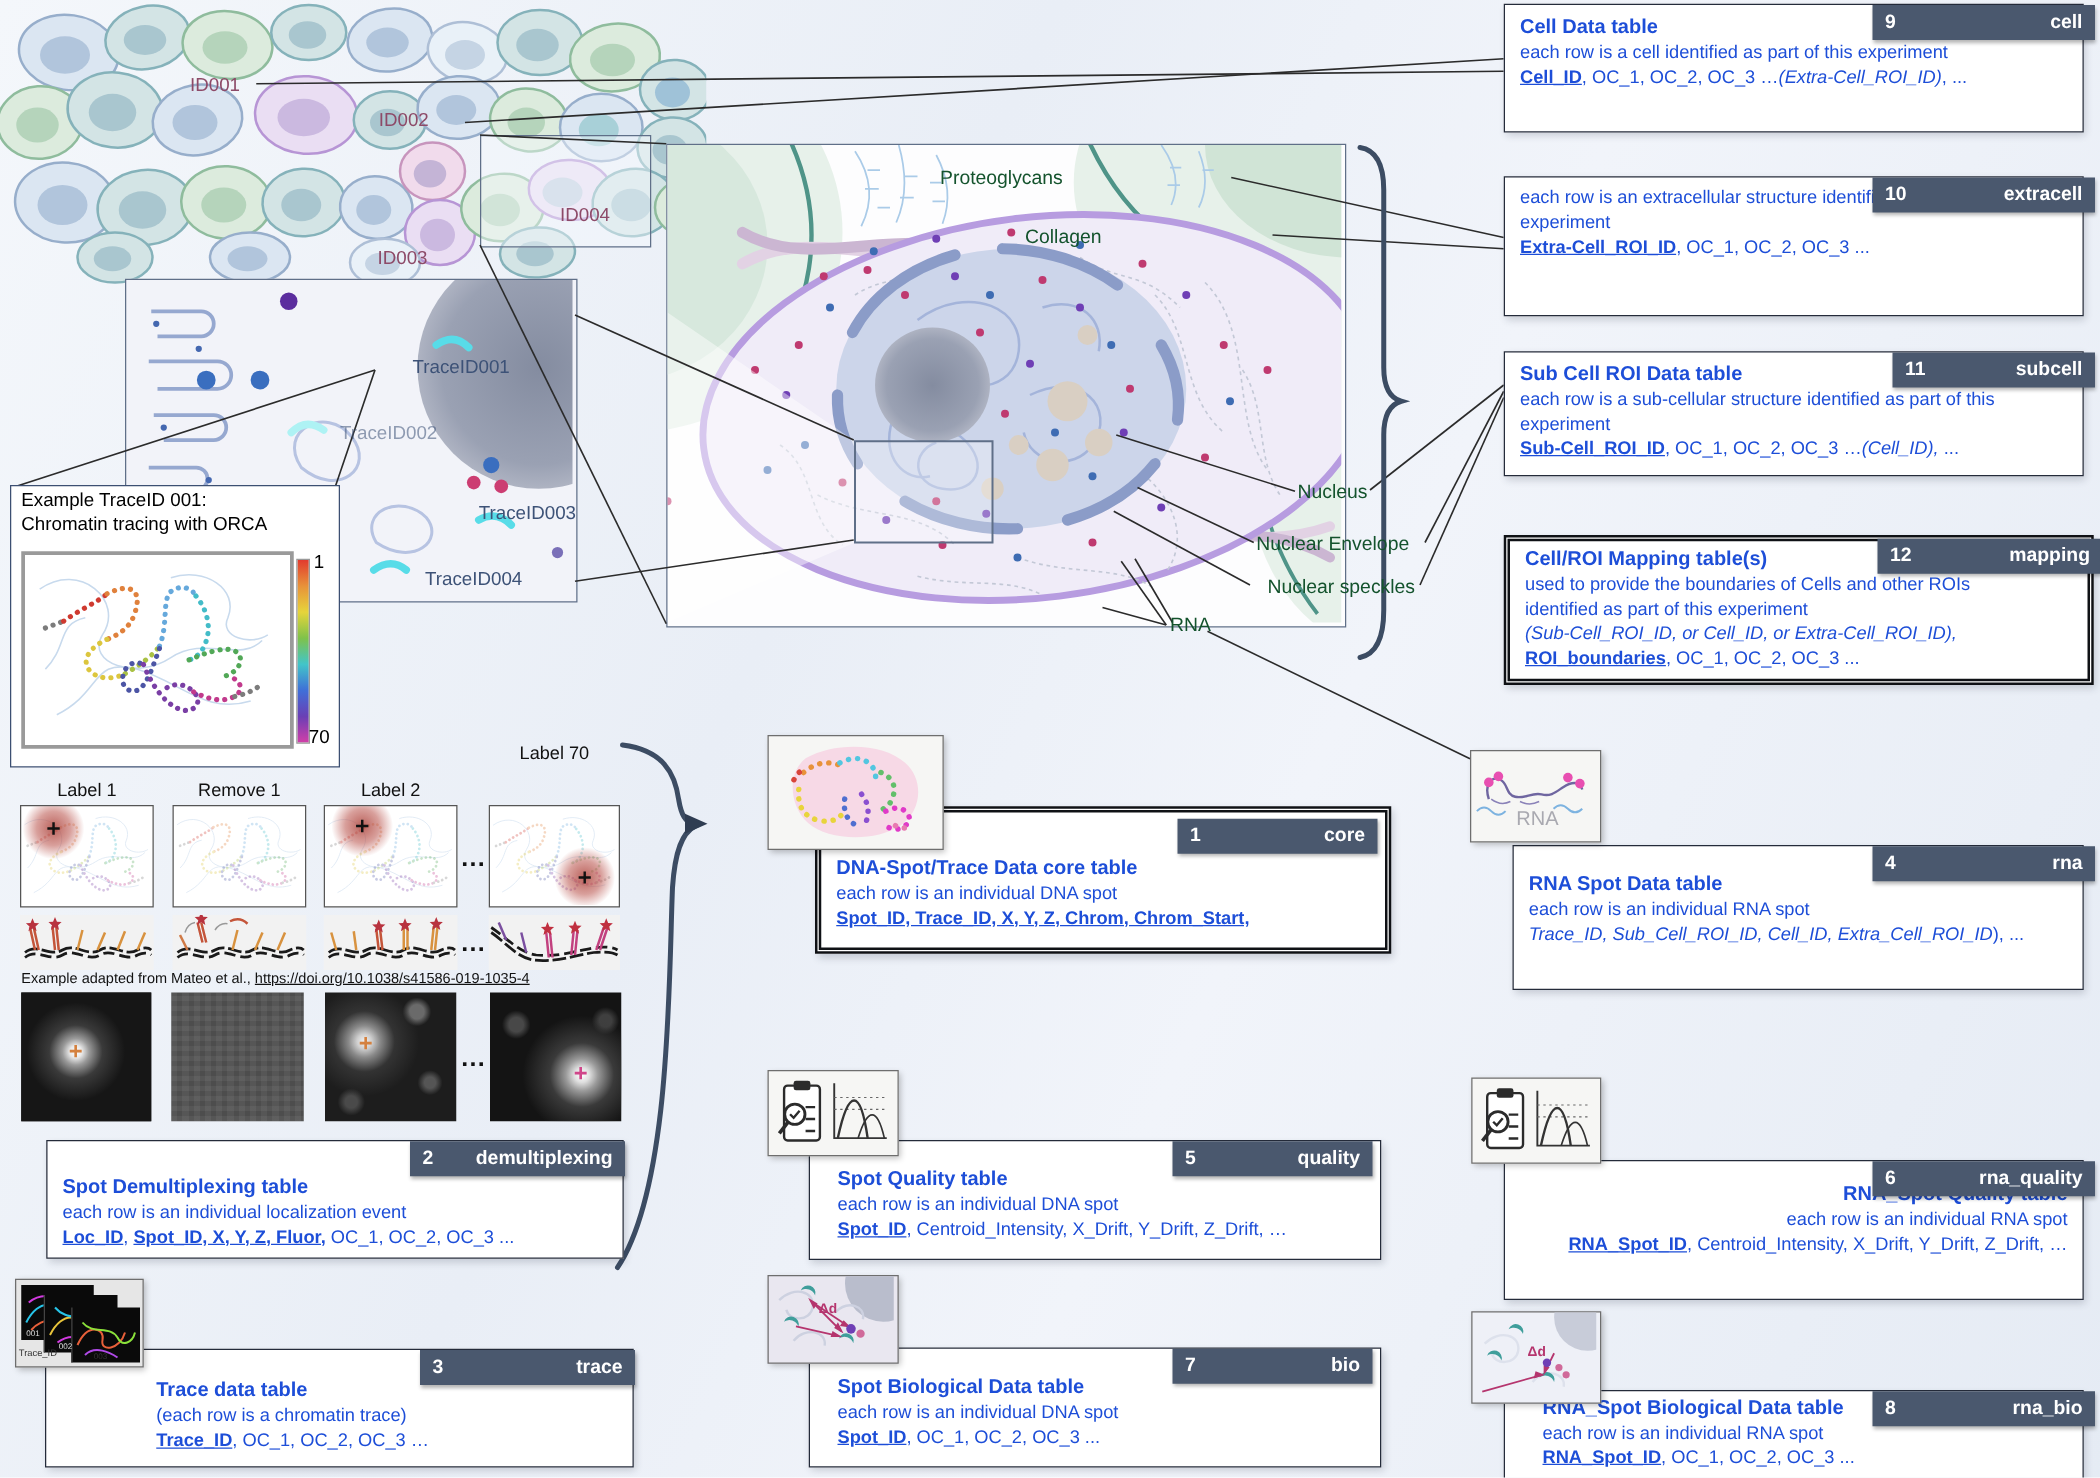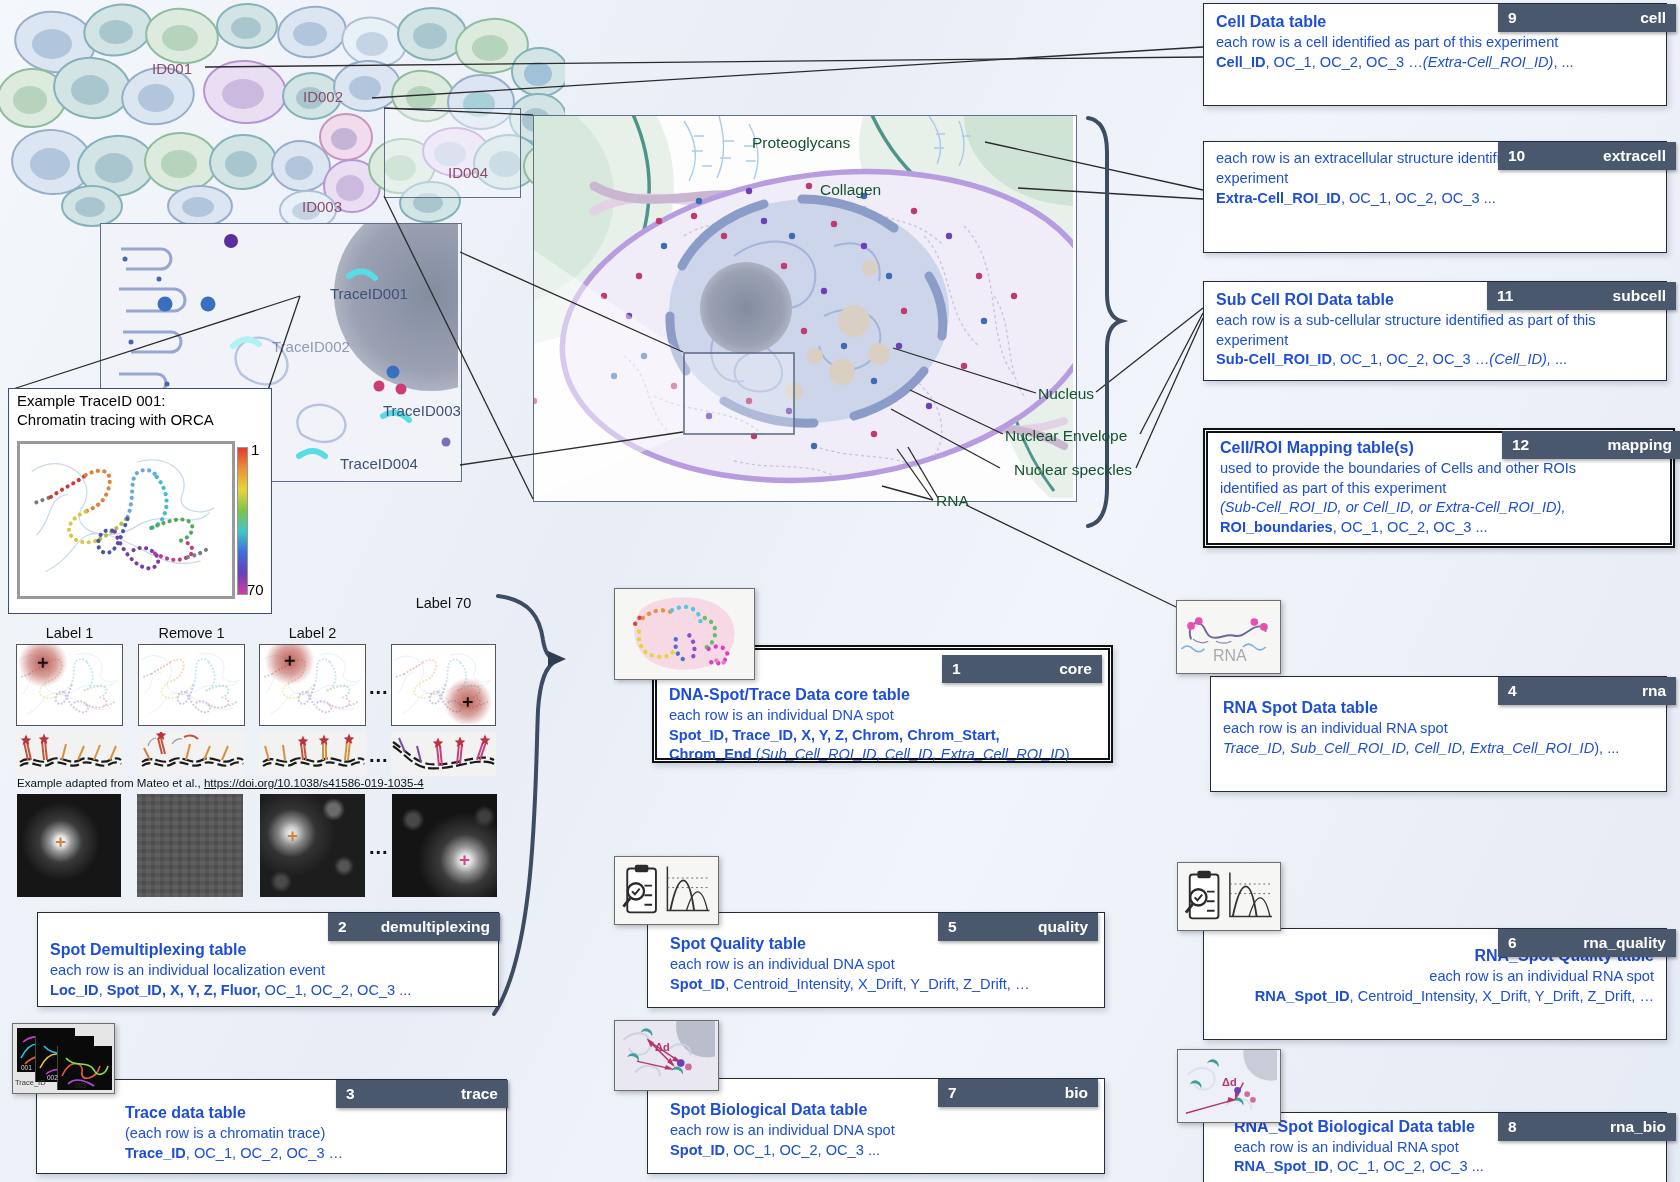--- a/index.html
+++ b/index.html
@@ -10,21 +10,21 @@
   .illus{z-index:1;}
   #connectors{position:absolute;left:0;top:0;z-index:2;pointer-events:none;}
   .tbox{position:absolute;background:#fff;border:1.6px solid #242b3a;z-index:3;
         box-shadow:2px 3px 6px rgba(40,50,70,.20);}
   .tbox.dbl{border:5px double #0f1115;}
   .tab{position:absolute;top:0;height:28px;background:#4a586e;color:#fff;font-weight:bold;
        font-size:15.5px;display:flex;justify-content:space-between;align-items:center;
        padding:0 10px;box-sizing:border-box;box-shadow:1px 2px 3px rgba(0,0,0,.3);z-index:4;}
   .tcontent{padding:7px 12px 6px 12px;font-size:14.6px;line-height:1.36;color:#1d4ed8;}
   .ttitle{font-weight:bold;font-size:16px;}
-  .attrline .b{font-weight:bold;}
+  .attrline .b{font-weight:bold;text-decoration:underline;}
   .attrline .i{font-style:italic;}
   .icon{position:absolute;background:#f6f6f4;border:1.5px solid #6e6e6e;z-index:4;
         box-shadow:2px 2px 5px rgba(0,0,0,.25);}
   .glabel{position:absolute;color:#14532d;font-size:15.5px;z-index:3;white-space:nowrap;}
   .tlabel{position:absolute;color:#3d5277;font-size:15px;z-index:3;white-space:nowrap;}
   .idlabel{position:absolute;color:#8d4a68;font-size:15px;z-index:3;white-space:nowrap;}
   .steplabel{position:absolute;font-size:14.5px;color:#111;text-align:center;z-index:3;}
   .panel{position:absolute;background:#fff;border:1.6px solid #555;z-index:3;box-sizing:border-box;}
   .strip{position:absolute;background:#f2f2f2;z-index:3;}
   .msq{position:absolute;background-color:#161616;z-index:3;}
@@ -713,21 +713,20 @@
 <div class="tbox dbl" style="left:652px;top:645px;width:451px;height:108px;">
   <div class="tab" style="right:6px;top:5px;width:160px;">
     <span>1</span>
       <span>core</span>
   </div>
   <div class="tcontent" style="padding-top:34px;">
     <div class="ttitle">DNA-Spot/Trace Data core table</div>
     <div>each row is an individual DNA spot</div>
     <div class="attrs">
         <div class="attrline"><span class="b">Spot_ID, Trace_ID, X, Y, Z, Chrom, Chrom_Start,</span></div>
-        <div class="attrline"><span class="b">Chrom_End </span><span>(</span><span class="i">Sub_Cell_ROI_ID, Cell_ID, Extra_Cell_ROI_ID</span><span>)</span></div>
       </div>
   </div>
 </div>
 
 <div class="tbox" style="left:37px;top:912px;width:460px;height:93px;">
   <div class="tab" style="right:-2px;width:172px;">
     <span>2</span>
       <span>demultiplexing</span>
   </div>
   <div class="tcontent" style="padding-top:26px;">
@@ -802,21 +801,21 @@
   </div>
   <div class="tcontent">
     <div style="max-width:410px;">each row is an extracellular structure identified as part of this experiment</div>
     <div class="attrs">
         <div class="attrline"><span class="b">Extra-Cell_ROI_ID</span><span>, OC_1, OC_2, OC_3 ...</span></div>
       </div>
   </div>
 </div>
 
 <div class="tbox" style="left:1203px;top:281px;width:462px;height:98px;">
-  <div class="tab" style="right:-10px;width:189px;">
+  <div class="tab" style="right:-10px;width:162px;">
     <span>11</span>
       <span>subcell</span>
   </div>
   <div class="tcontent">
     <div class="ttitle">Sub Cell ROI Data table</div>
     <div style="max-width:400px;">each row is a sub-cellular structure identified as part of this experiment</div>
     <div class="attrs">
         <div class="attrline"><span class="b">Sub-Cell_ROI_ID</span><span>, OC_1, OC_2, OC_3 …</span><span class="i">(Cell_ID),</span><span> ...</span></div>
       </div>
   </div>

